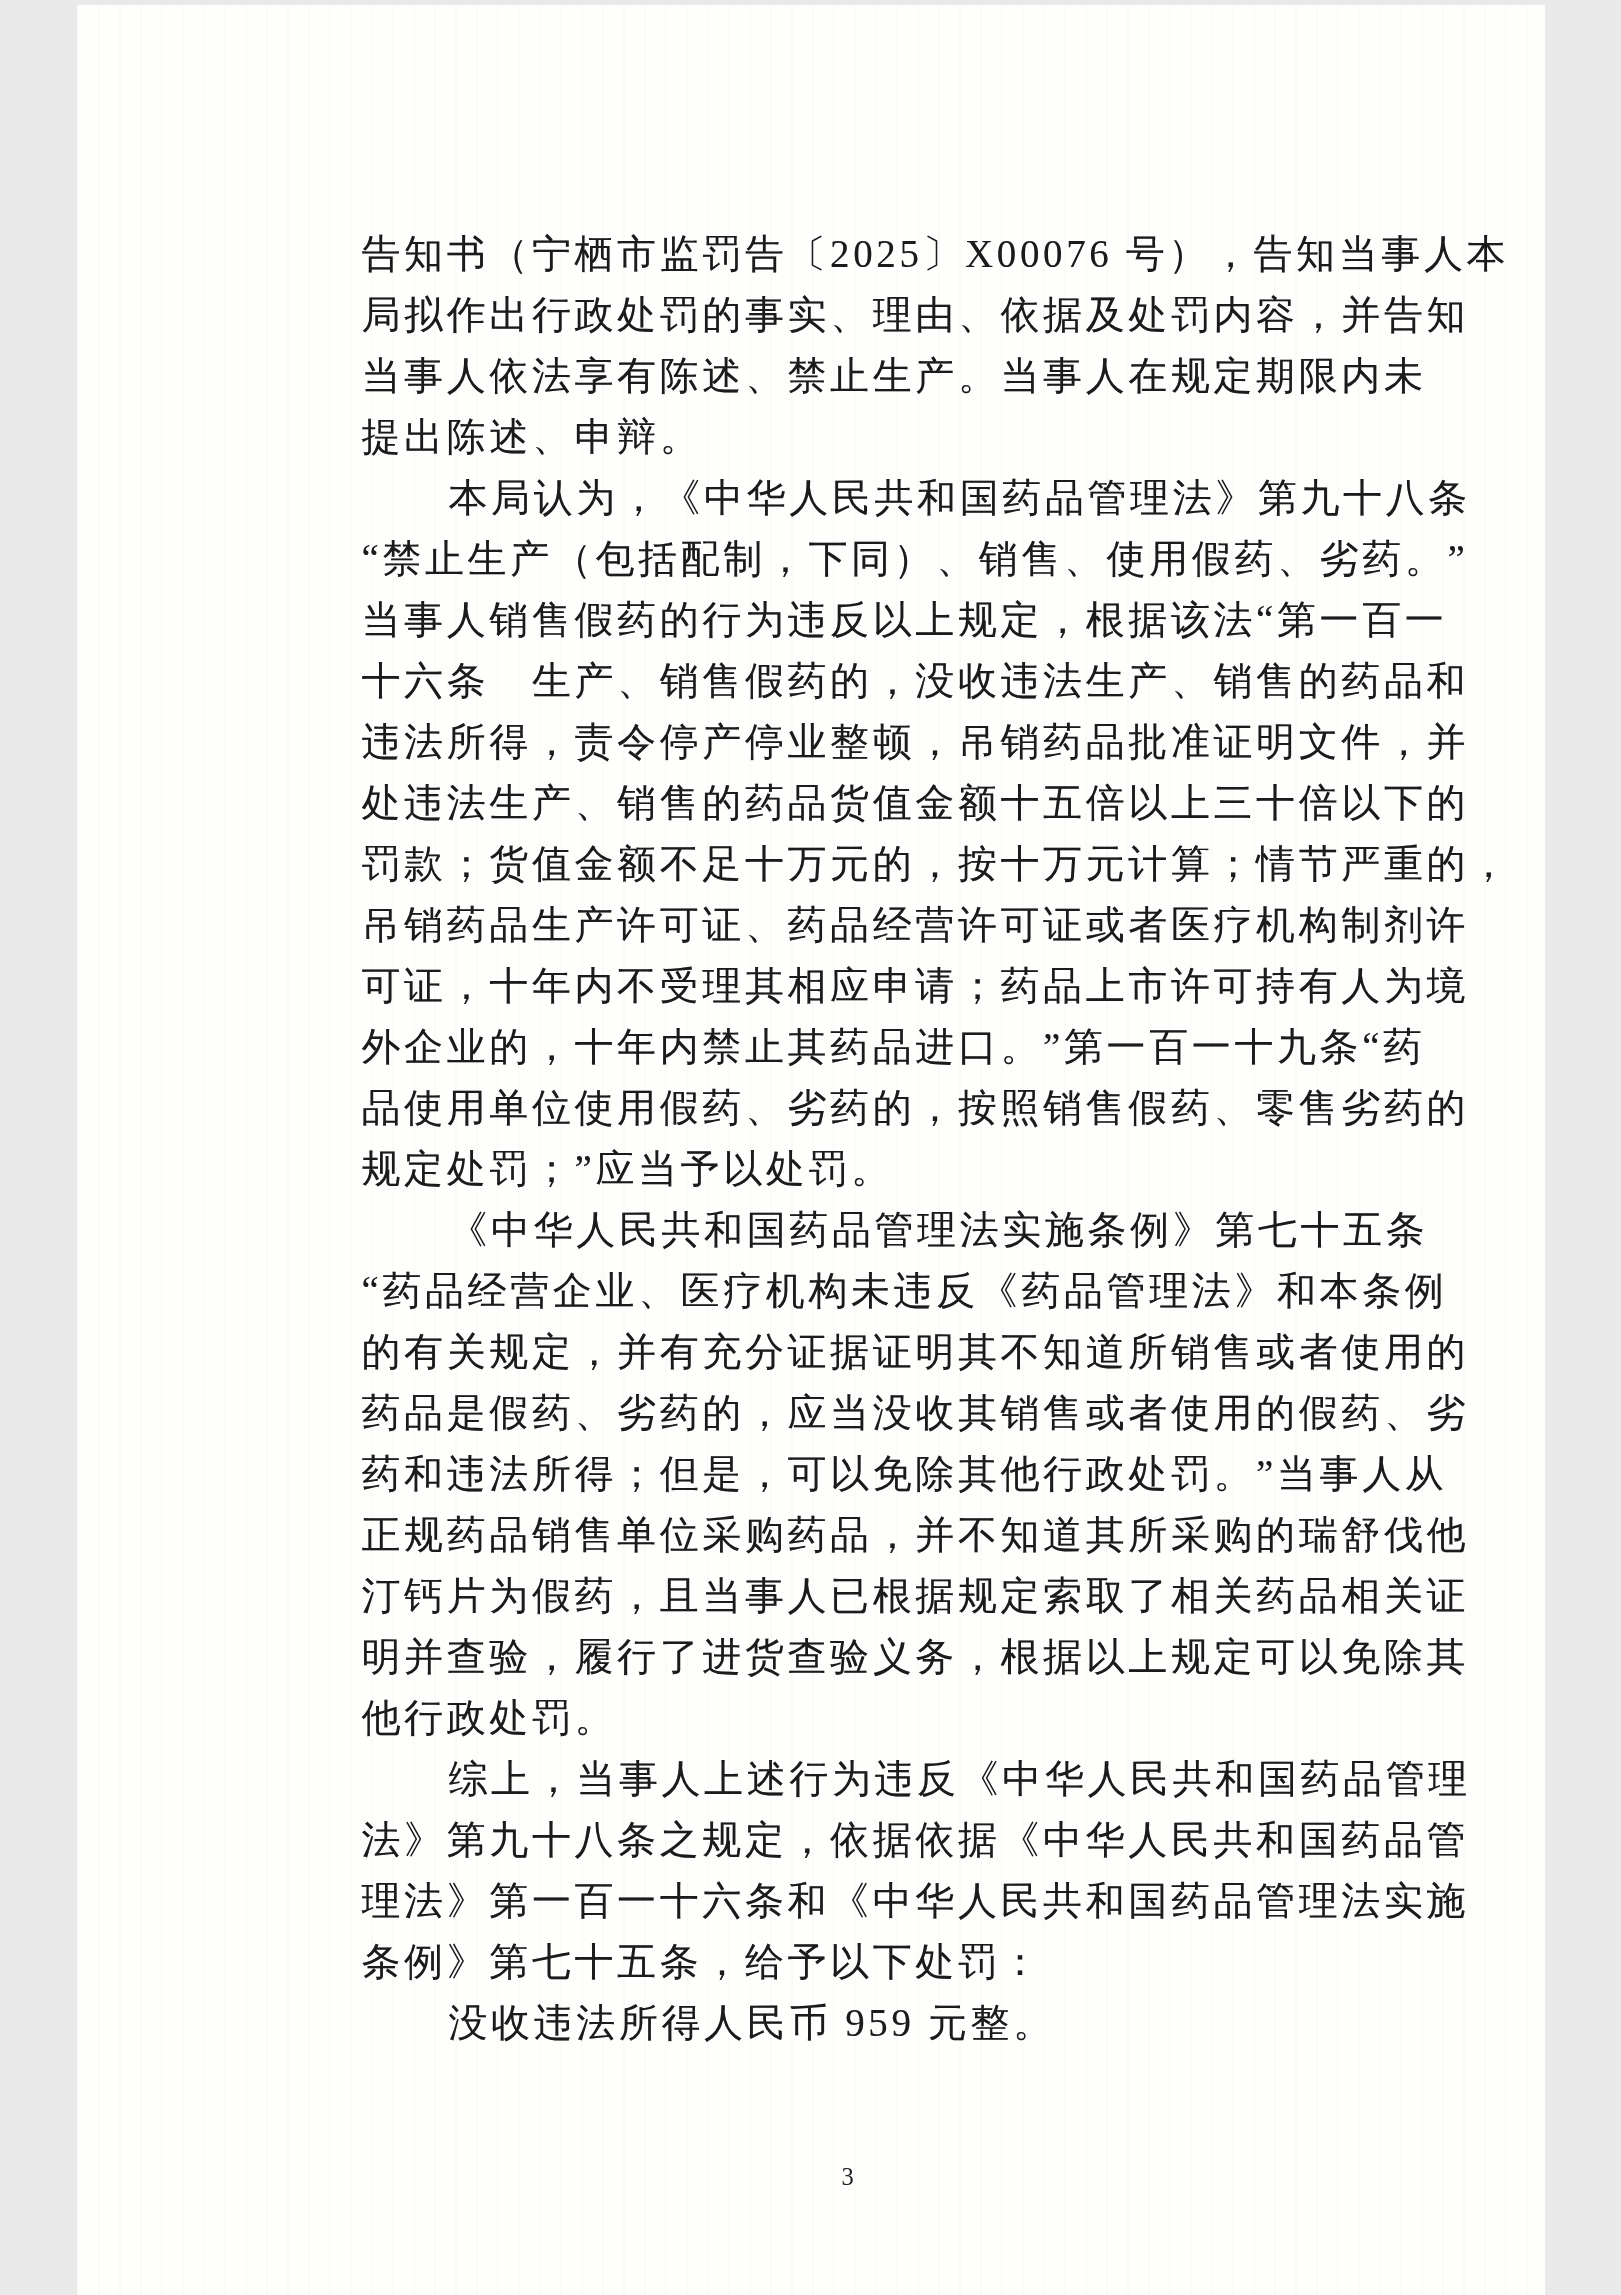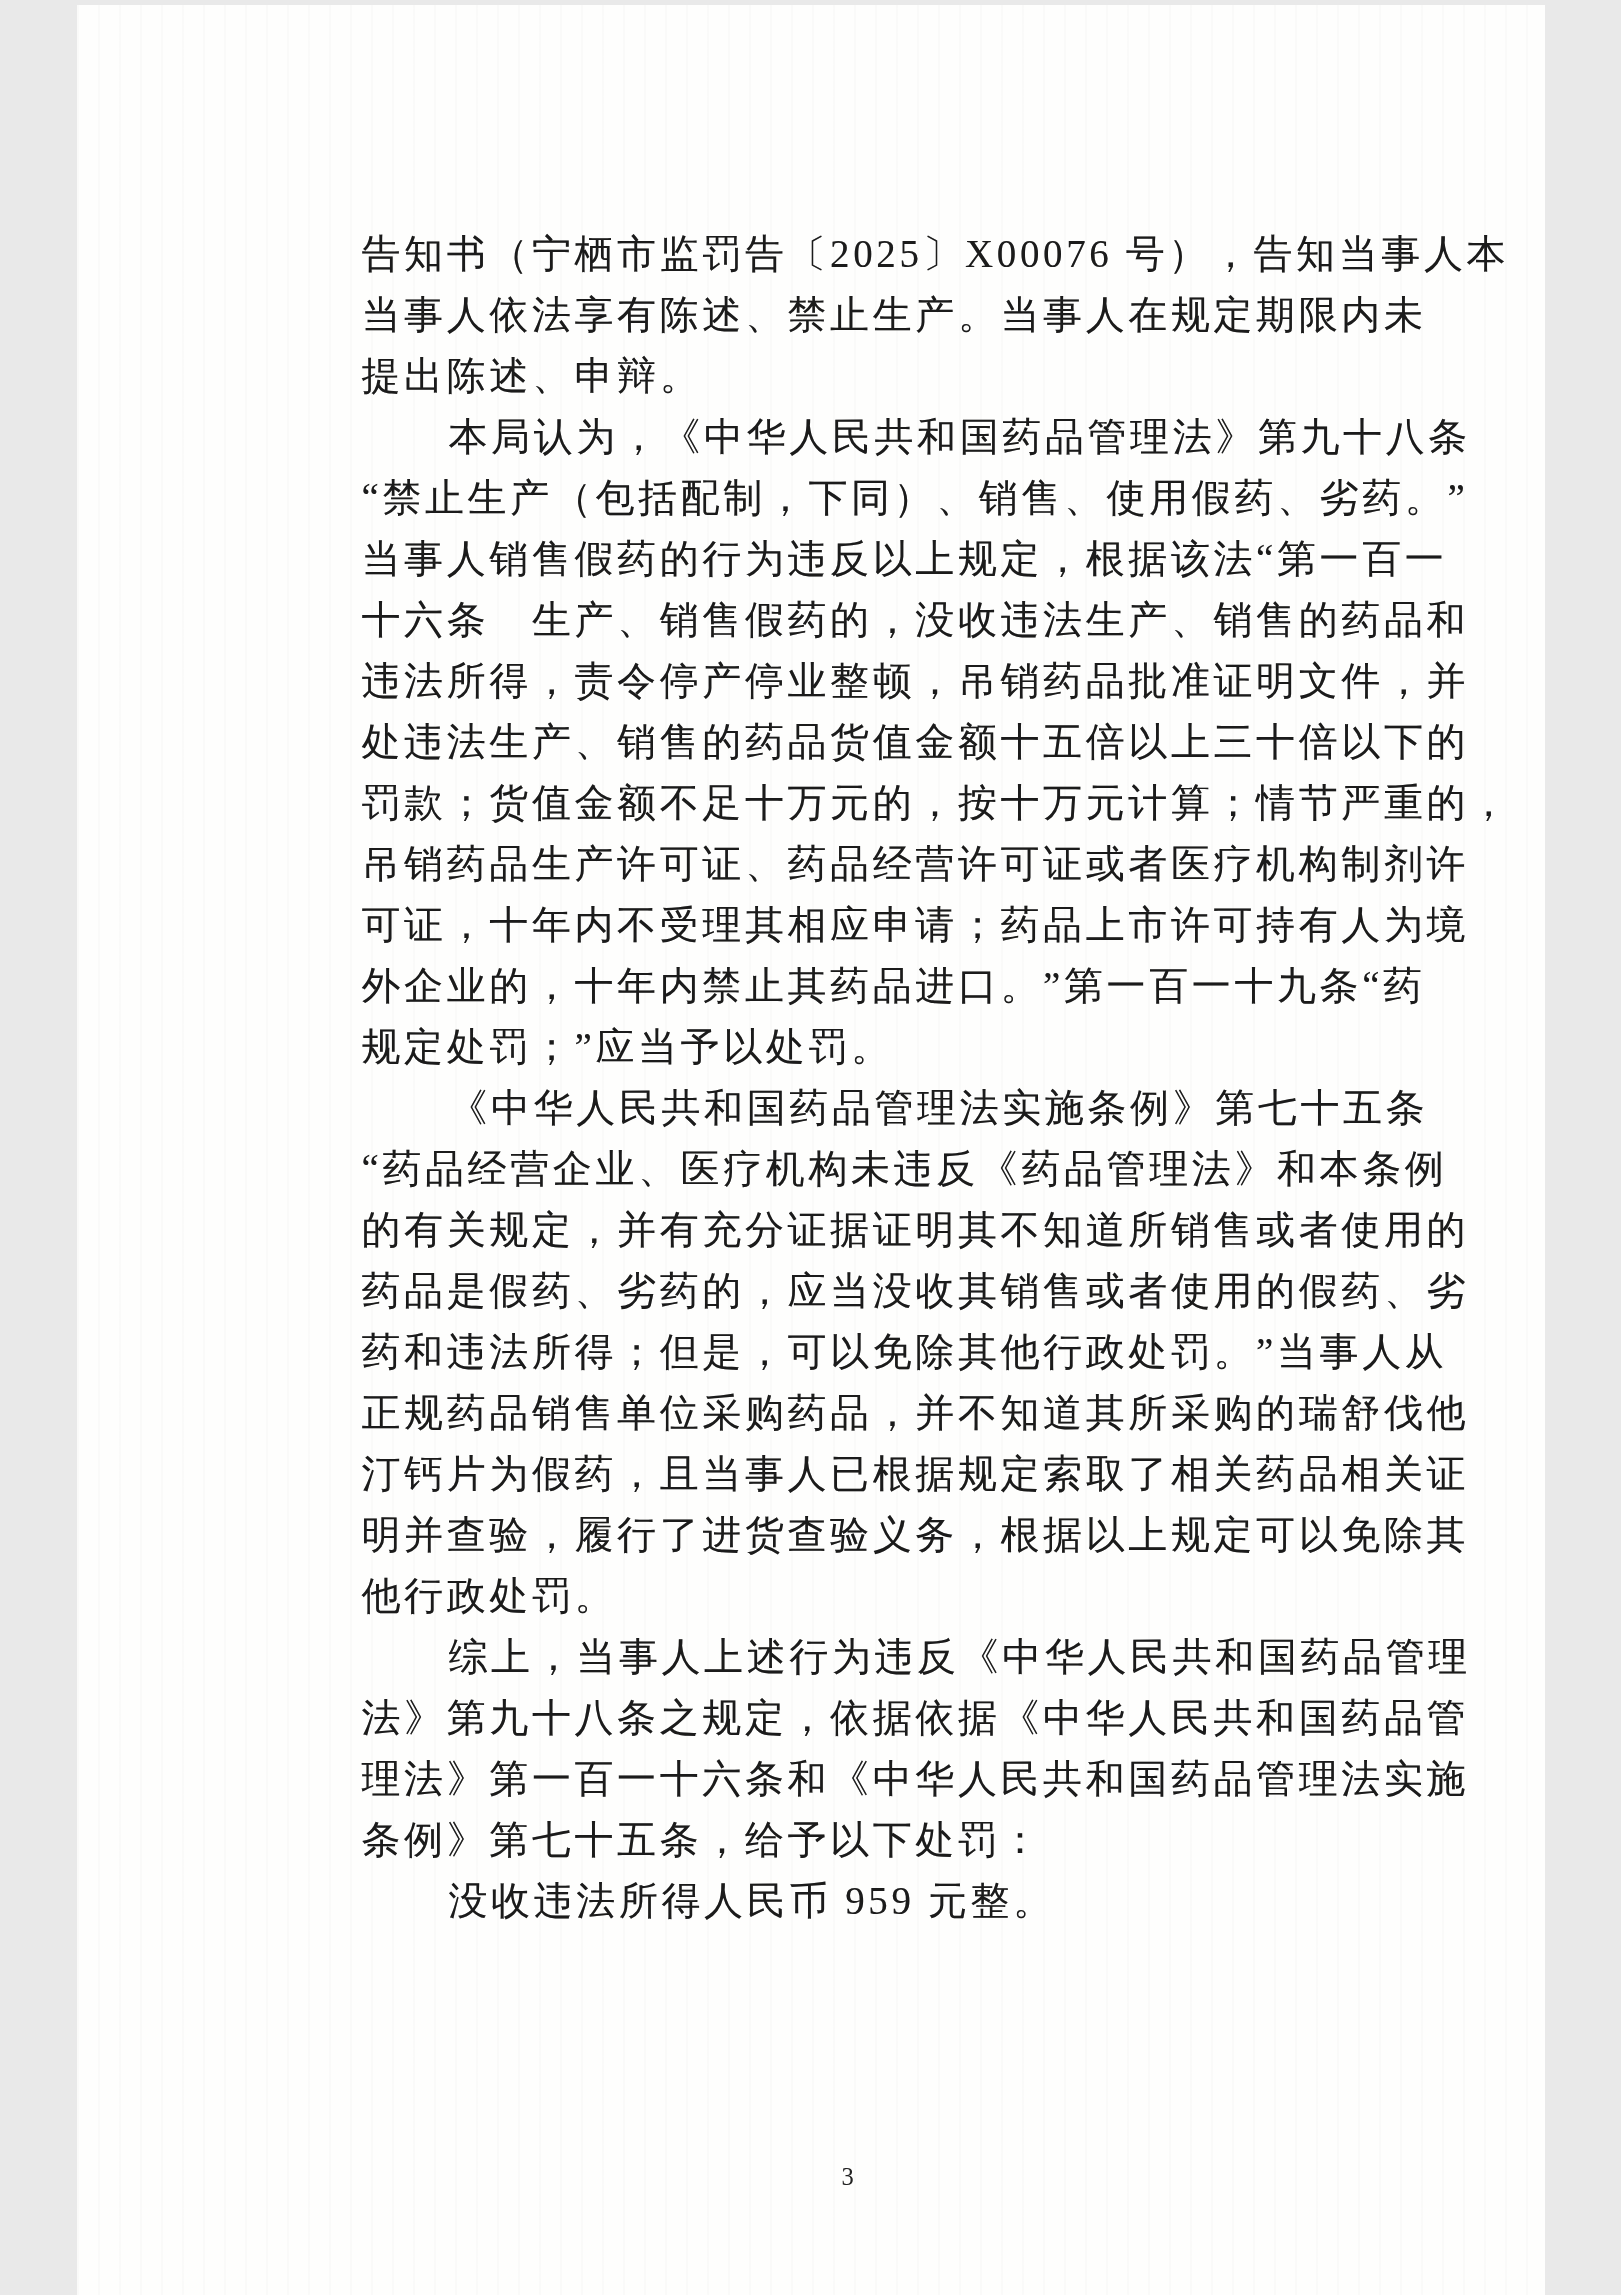--- a/index.html
+++ b/index.html
@@ -72,32 +72,34 @@
     text-shadow: 0 0 1.5px rgba(255,255,255,0.35);
   }
 </style>
 </head>
 <body>
 
 <div class="page">
 
   <div class="doc-body">
     <div class="line">告知书（宁栖市监罚告〔2025〕X00076 号），告知当事人本</div>
+    <div class="line">局拟作出行政处罚的事实、理由、依据及处罚内容，并告知</div>
     <div class="line">当事人依法享有陈述、禁止生产。当事人在规定期限内未</div>
     <div class="line">提出陈述、申辩。</div>
     <div class="line indent">本局认为，《中华人民共和国药品管理法》第九十八条</div>
     <div class="line">“禁止生产（包括配制，下同）、销售、使用假药、劣药。”</div>
     <div class="line">当事人销售假药的行为违反以上规定，根据该法“第一百一</div>
     <div class="line">十六条　生产、销售假药的，没收违法生产、销售的药品和</div>
     <div class="line">违法所得，责令停产停业整顿，吊销药品批准证明文件，并</div>
     <div class="line">处违法生产、销售的药品货值金额十五倍以上三十倍以下的</div>
     <div class="line">罚款；货值金额不足十万元的，按十万元计算；情节严重的，</div>
     <div class="line">吊销药品生产许可证、药品经营许可证或者医疗机构制剂许</div>
     <div class="line">可证，十年内不受理其相应申请；药品上市许可持有人为境</div>
     <div class="line">外企业的，十年内禁止其药品进口。”第一百一十九条“药</div>
+    <div class="line">品使用单位使用假药、劣药的，按照销售假药、零售劣药的</div>
     <div class="line">规定处罚；”应当予以处罚。</div>
     <div class="line indent">《中华人民共和国药品管理法实施条例》第七十五条</div>
     <div class="line">“药品经营企业、医疗机构未违反《药品管理法》和本条例</div>
     <div class="line">的有关规定，并有充分证据证明其不知道所销售或者使用的</div>
     <div class="line">药品是假药、劣药的，应当没收其销售或者使用的假药、劣</div>
     <div class="line">药和违法所得；但是，可以免除其他行政处罚。”当事人从</div>
     <div class="line">正规药品销售单位采购药品，并不知道其所采购的瑞舒伐他</div>
     <div class="line">汀钙片为假药，且当事人已根据规定索取了相关药品相关证</div>
     <div class="line">明并查验，履行了进货查验义务，根据以上规定可以免除其</div>
     <div class="line">他行政处罚。</div>

